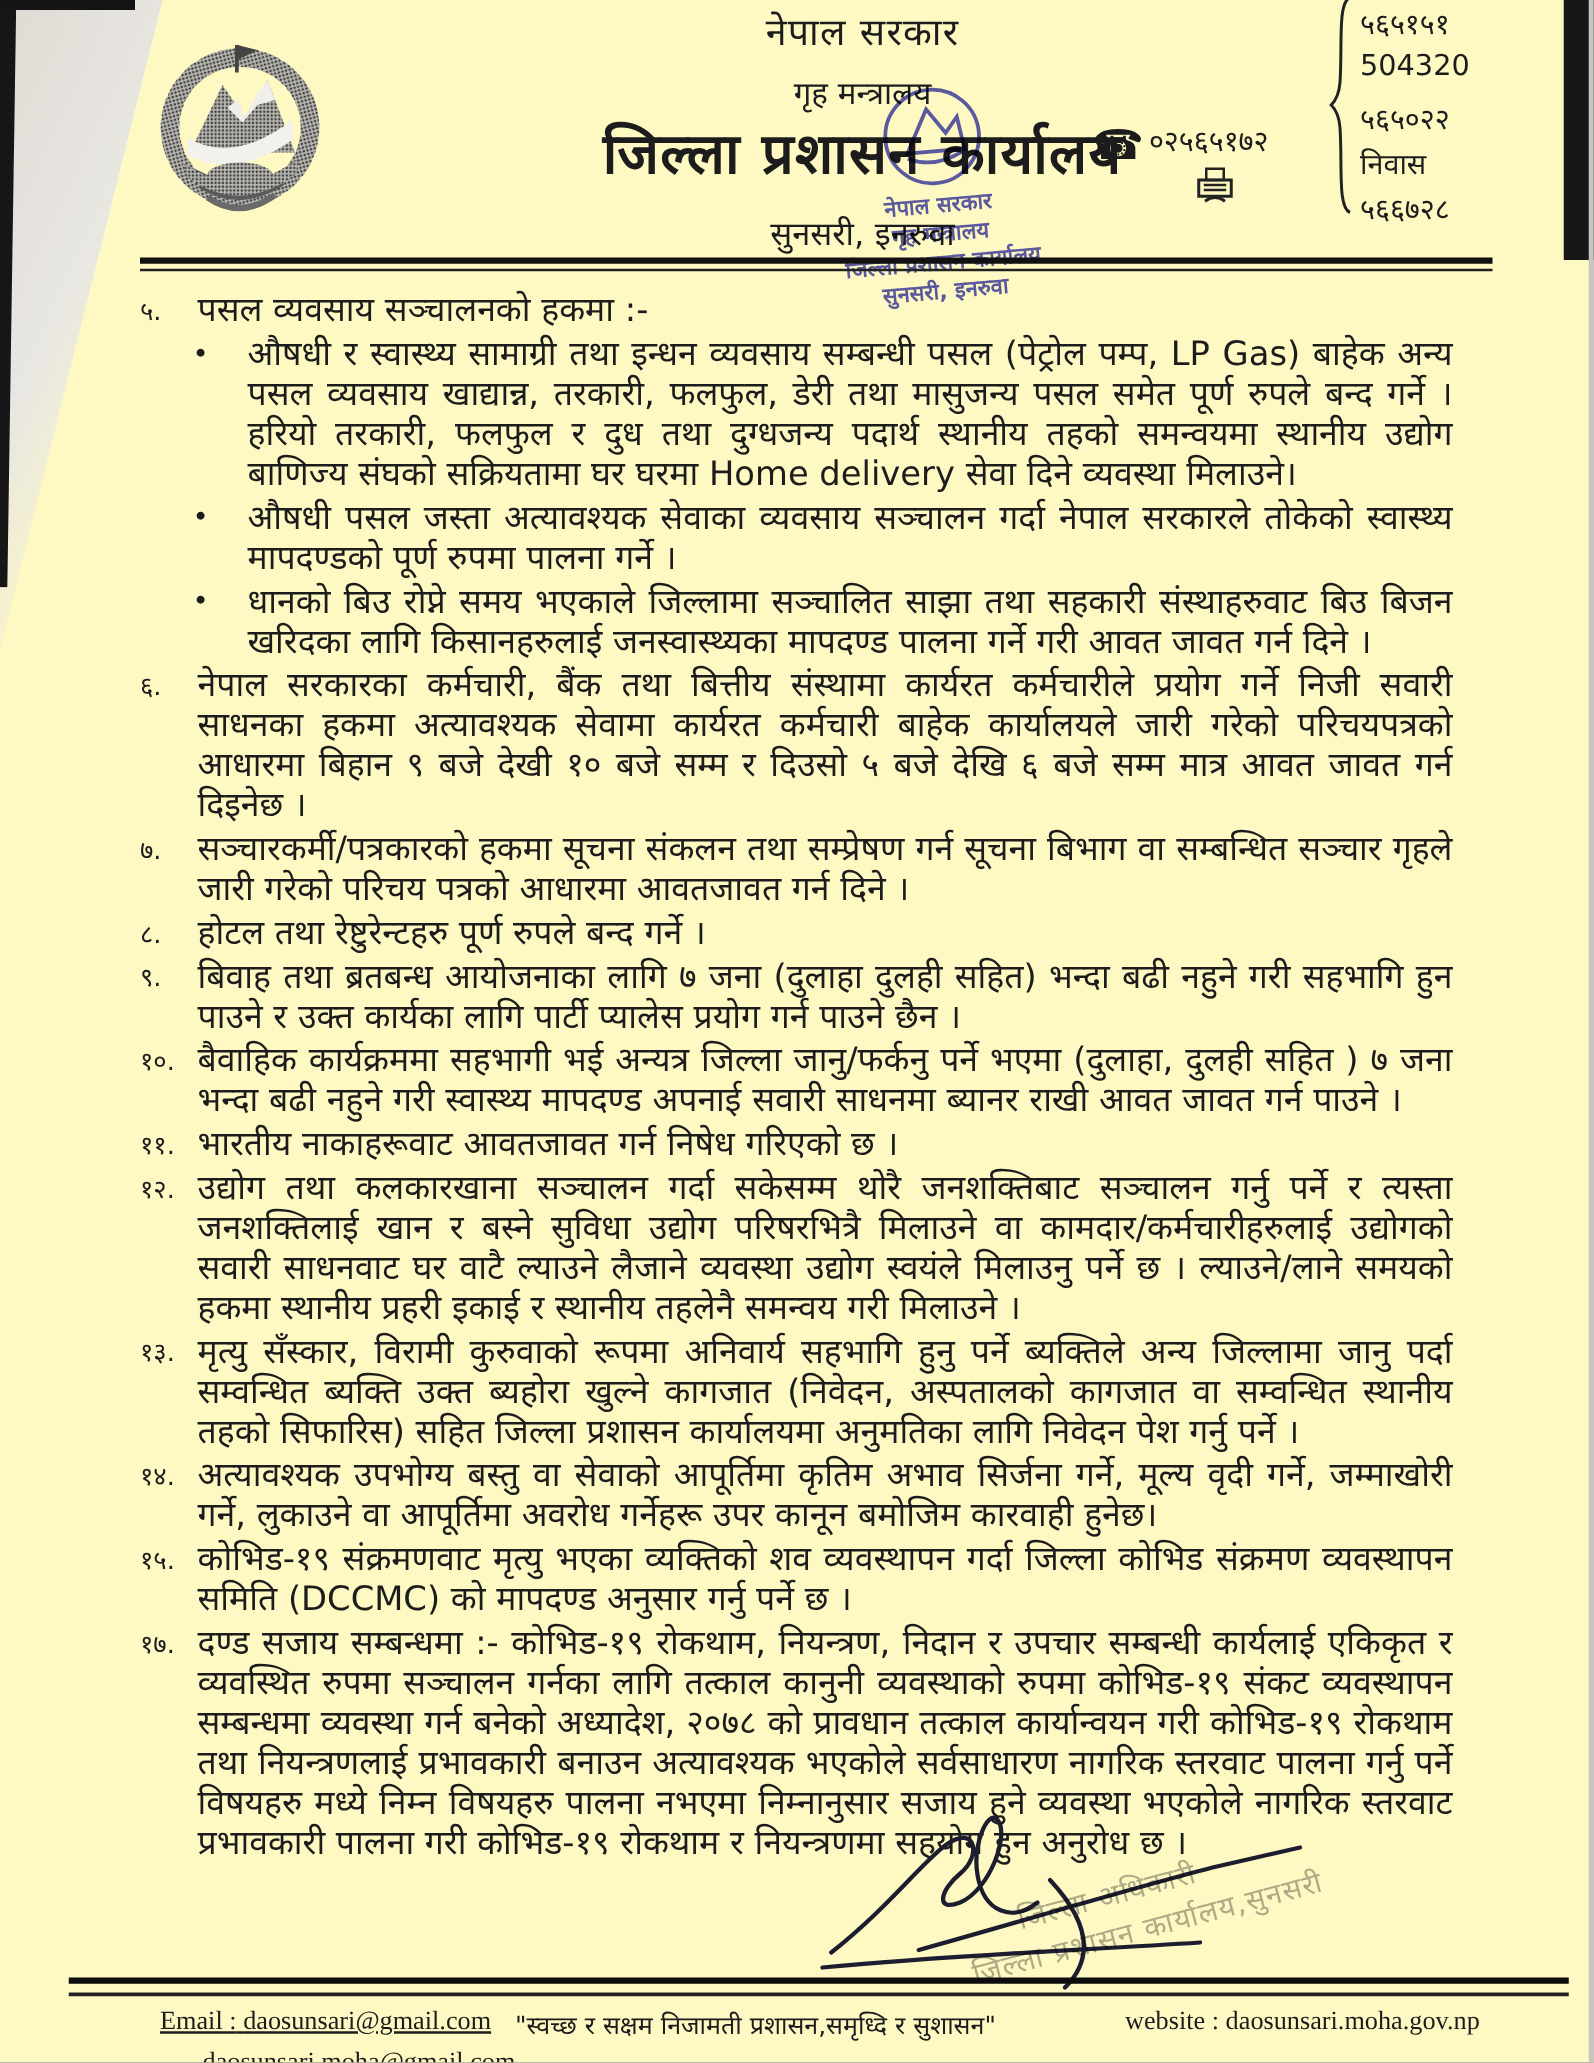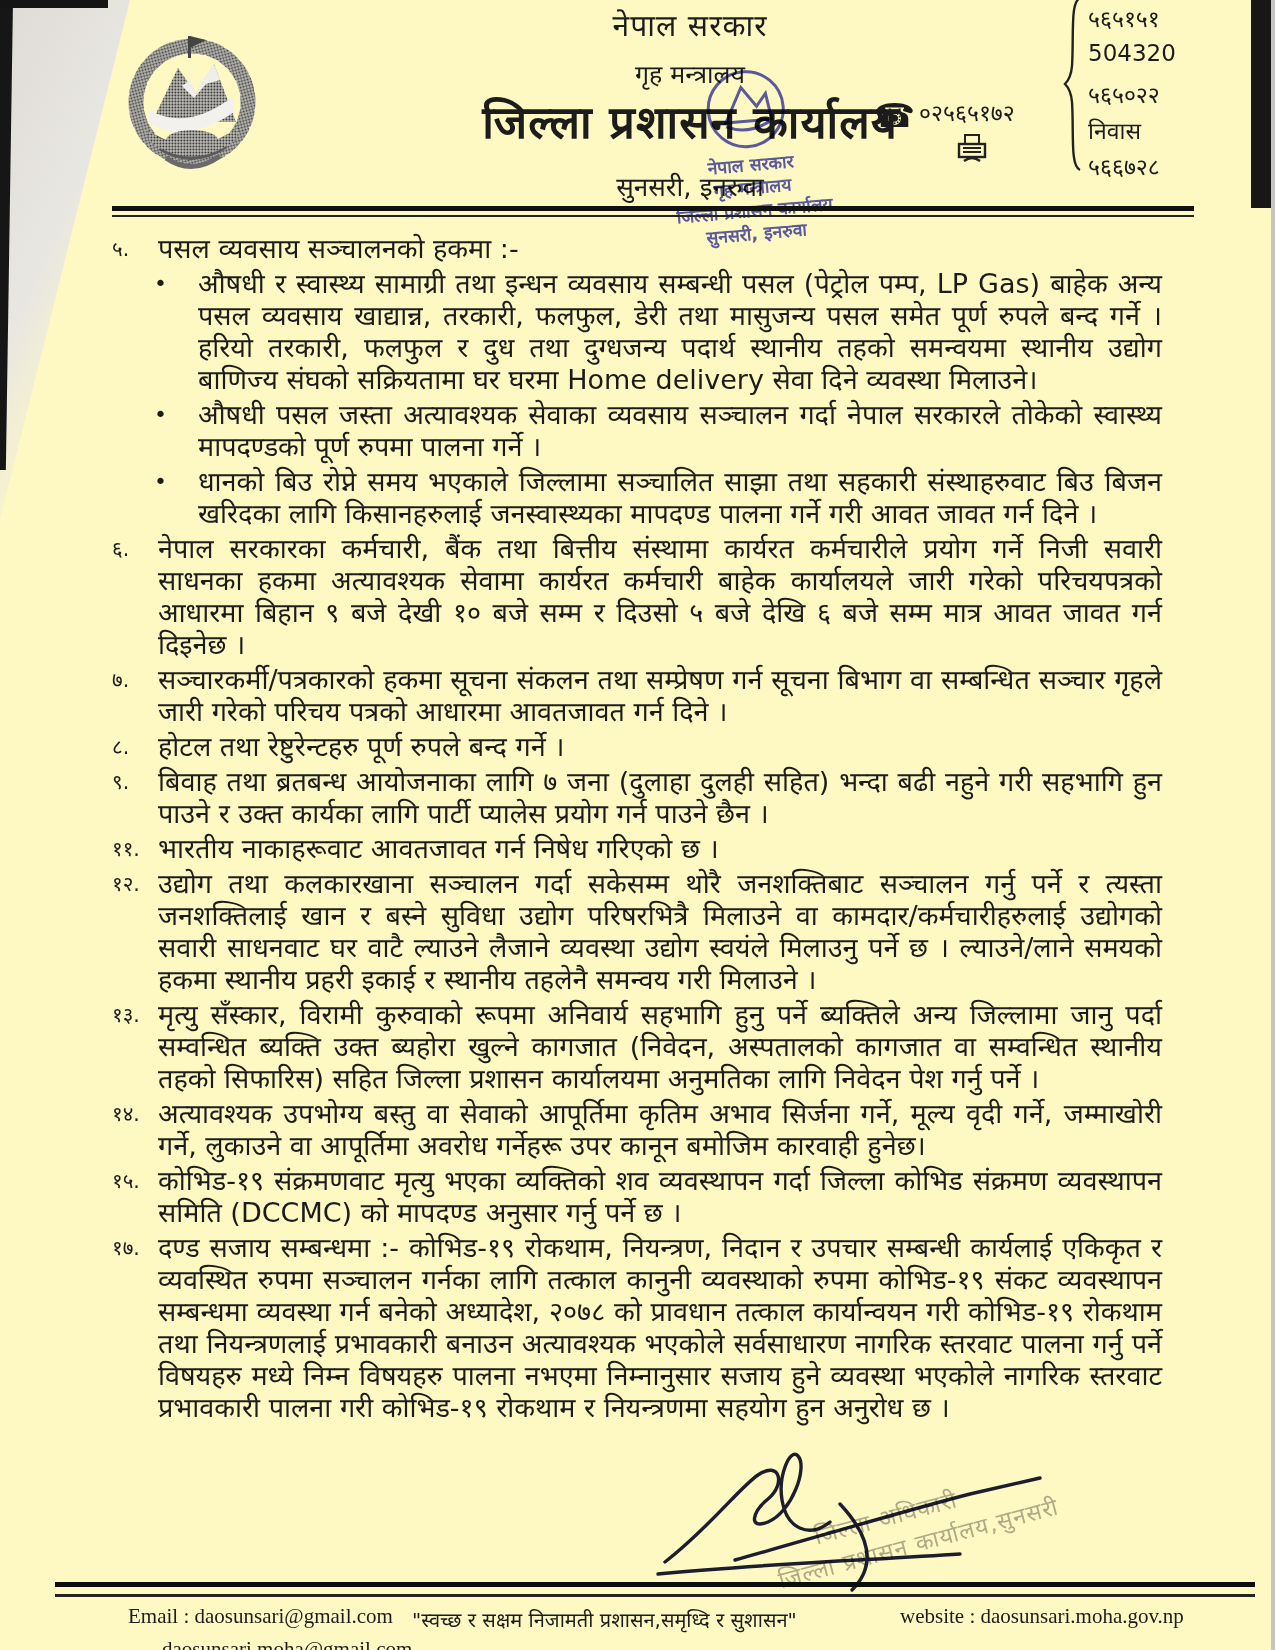--- a/index.html
+++ b/index.html
@@ -55,21 +55,21 @@
   .sig{left:640px;top:1442px;}
   .stampG{left:812px;top:1466px;width:420px;color:#8f8f8f;opacity:.72;
           transform:rotate(-15deg);font-size:23px;line-height:33px;letter-spacing:1px;
           mix-blend-mode:multiply;white-space:nowrap;}
   .stampG div:nth-child(2){margin-left:-46px;}
 
   
   .f-rule1{left:55px;top:1582px;width:1200px;height:5px;background:#0d0d0d;}
   .f-rule2{left:55px;top:1594px;width:1200px;height:3px;background:#222;}
   .latin{font-family:"Liberation Serif","DejaVu Serif",serif;}
-  .f-email{left:128px;top:1604px;font-size:21px;}
+  .f-email{left:128px;top:1604px;font-size:21px;text-decoration:underline;}
   .f-email2{left:162px;top:1637px;font-size:21px;}
   .f-motto{left:412px;top:1606px;font-size:20px;}
   .f-web{left:900px;top:1604px;font-size:21px;}
 </style>
 </head>
 <body>
 
 <div class="page">
 
   <div class="abs art-wedge"></div>
@@ -179,20 +179,24 @@
       </div>
       <div class="item">
         <div class="num">८.</div>
         <div class="txt">होटल तथा रेष्टुरेन्टहरु पूर्ण रुपले बन्द गर्ने ।</div>
       </div>
       <div class="item">
         <div class="num">९.</div>
         <div class="txt">बिवाह तथा ब्रतबन्ध आयोजनाका लागि ७ जना (दुलाहा दुलही सहित) भन्दा बढी नहुने गरी सहभागि हुन पाउने र उक्त कार्यका लागि पार्टी प्यालेस प्रयोग गर्न पाउने छैन ।</div>
       </div>
       <div class="item">
+        <div class="num">१०.</div>
+        <div class="txt">बैवाहिक कार्यक्रममा सहभागी भई अन्यत्र जिल्ला जानु/फर्कनु पर्ने भएमा (दुलाहा, दुलही सहित ) ७ जना भन्दा बढी नहुने गरी स्वास्थ्य  मापदण्ड अपनाई सवारी साधनमा ब्यानर राखी आवत जावत गर्न पाउने ।</div>
+      </div>
+      <div class="item">
         <div class="num">११.</div>
         <div class="txt">भारतीय नाकाहरूवाट आवतजावत गर्न निषेध गरिएको छ ।</div>
       </div>
       <div class="item">
         <div class="num">१२.</div>
         <div class="txt">उद्योग तथा कलकारखाना सञ्चालन गर्दा सकेसम्म थोरै जनशक्तिबाट सञ्चालन गर्नु पर्ने र त्यस्ता जनशक्तिलाई खान र बस्ने सुविधा उद्योग परिषरभित्रै मिलाउने वा कामदार/कर्मचारीहरुलाई उद्योगको सवारी साधनवाट घर वाटै ल्याउने लैजाने व्यवस्था उद्योग स्वयंले मिलाउनु पर्ने छ । ल्याउने/लाने समयको हकमा स्थानीय प्रहरी इकाई र स्थानीय तहलेनै समन्वय गरी मिलाउने ।</div>
       </div>
       <div class="item">
         <div class="num">१३.</div>
         <div class="txt">मृत्यु सँस्कार, विरामी कुरुवाको रूपमा अनिवार्य सहभागि हुनु पर्ने ब्यक्तिले अन्य जिल्लामा जानु पर्दा सम्वन्धित ब्यक्ति उक्त ब्यहोरा खुल्ने कागजात (निवेदन, अस्पतालको कागजात वा सम्वन्धित स्थानीय तहको सिफारिस) सहित जिल्ला प्रशासन कार्यालयमा अनुमतिका लागि निवेदन पेश गर्नु पर्ने ।</div>

